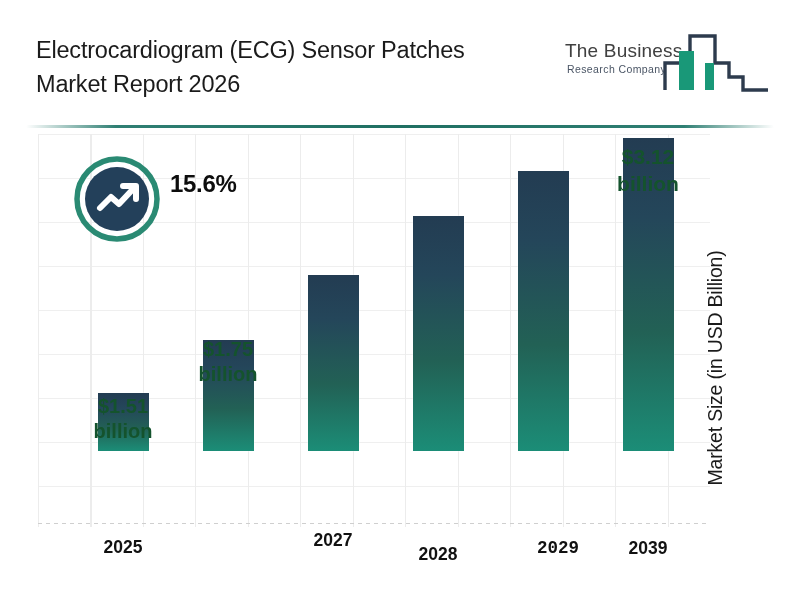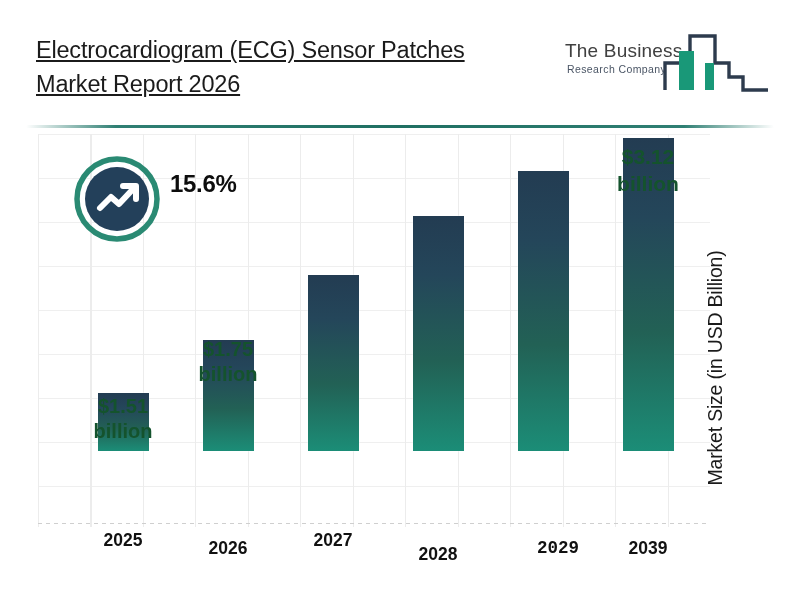--- a/index.html
+++ b/index.html
@@ -12,21 +12,21 @@
   }
   .page { position:relative; width:800px; height:600px; background:#fff; }
 
   
   .header { position:absolute; left:0; top:0; width:800px; height:118px; }
   .title {
     position:absolute; left:36px; top:33px; width:530px;
     font-size:23.5px; line-height:34px; font-weight:400; color:#1b1b1b;
     letter-spacing:-0.2px;
   }
-  .title-line { display:block; white-space:nowrap;text-decoration:underline; }
+  .title-line { display:block; white-space:nowrap; }
 
   .logo { position:absolute; left:565px; top:30px; width:205px; height:72px; }
   .logo-text { position:absolute; left:0px; top:10px; width:130px; }
   .logo-main {
     display:block; font-size:19px; font-weight:400; color:#404040;
     letter-spacing:0.2px; white-space:nowrap;
   }
   .logo-sub {
     display:block; font-size:10.5px; font-weight:400; color:#4a5565;
     letter-spacing:0.4px; white-space:nowrap; margin-top:1px; margin-left:2px;
@@ -148,22 +148,21 @@
     <div class="bar-label" style="left:173px; top:207px;">
       <span>$1.75</span><br>
       <span>billion</span>
     </div>
     <div class="bar-label" style="left:593px; top:13px; font-size:21px; line-height:27px;">
       <span>$3.12</span><br>
       <span>billion</span>
     </div>
 
     <div class="x-axis">
-      <div class="x-tick" style="left:68px;  top:0;">2025</div>
-      <div class="x-tick" style="left:173px; top:8px;">2026</div>
+      <div class="x-tick" style="left:68px;  top:7px;">2025</div>
       <div class="x-tick" style="left:278px; top:0;">2027</div>
       <div class="x-tick" style="left:383px; top:14px;">2028</div>
       <div class="x-tick" style="left:503px; top:8px;font-family:Liberation Mono, monospace;">2029</div>
       <div class="x-tick" style="left:593px; top:8px;">2039</div>
     </div>
 
     <div class="y-title">
       <span class="y-title-inner">Market Size (in USD Billion)</span>
     </div>
 

